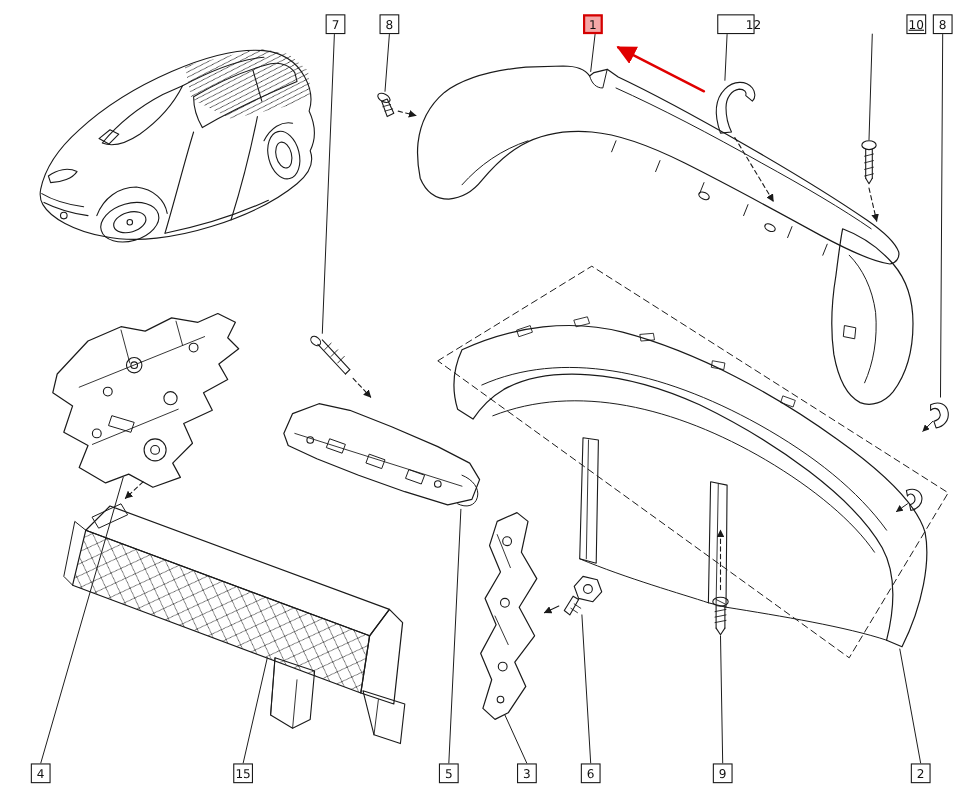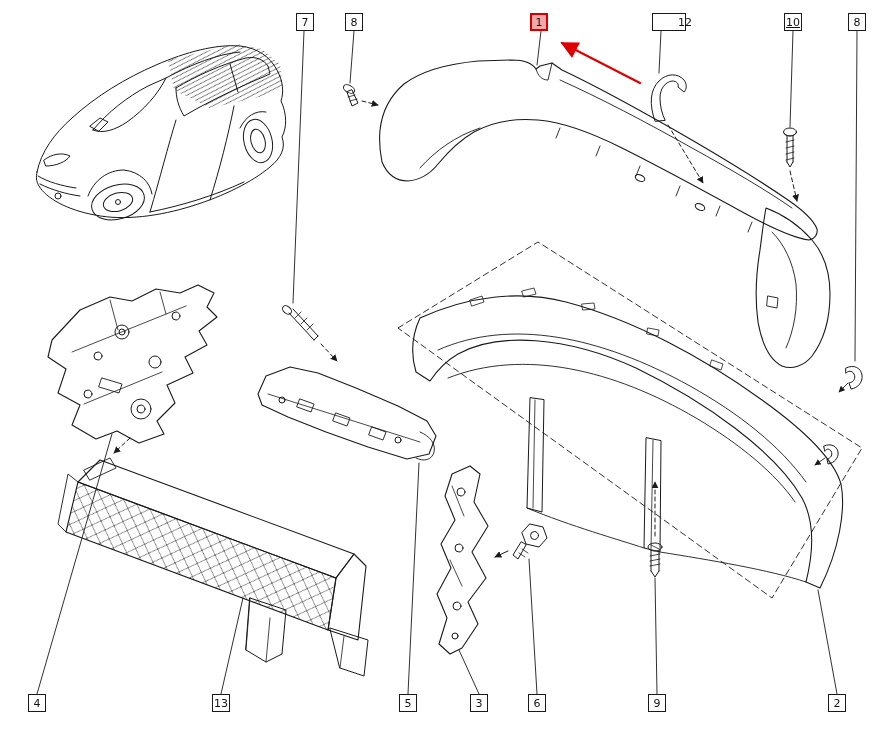--- a/index.html
+++ b/index.html
@@ -205,23 +205,23 @@
       <path d="M650,556 L660,554 M650,561 L660,559 M650,566 L660,564" stroke-width="0.8"></path>
       <path d="M651,571 L655,577 L659,571"></path>
     </g>
   </svg>
 
   <div class="callout-layer">
       <div class="callout" style="left: 296px; top: 13px;">7</div>
       <div class="callout" style="left: 345px; top: 13px;">8</div>
       <div class="callout" style="left: 530px; top: 13px; border-color: rgb(212, 0, 0); background: rgb(244, 167, 167); border-width: 2px;">1</div>
       <div class="callout" style="left: 652px; top: 13px; padding-left: 32px;">12</div>
-      <div class="callout" style="left: 784px; top: 13px; text-decoration: underline;">10</div>
+      <div class="callout" style="left: 824px; top: 13px; text-decoration: underline;">10</div>
       <div class="callout" style="left: 848px; top: 13px;">8</div>
       <div class="callout" style="left: 28px; top: 694px;">4</div>
-      <div class="callout" style="left: 212px; top: 694px;">13</div>
+      <div class="callout" style="left: 212px; top: 694px;">15</div>
       <div class="callout" style="left: 399px; top: 694px;">5</div>
       <div class="callout" style="left: 470px; top: 694px;">3</div>
       <div class="callout" style="left: 528px; top: 694px;">6</div>
       <div class="callout" style="left: 648px; top: 694px;">9</div>
       <div class="callout" style="left: 828px; top: 694px;">2</div>
     </div>
 </div>
 
 </body></html>

